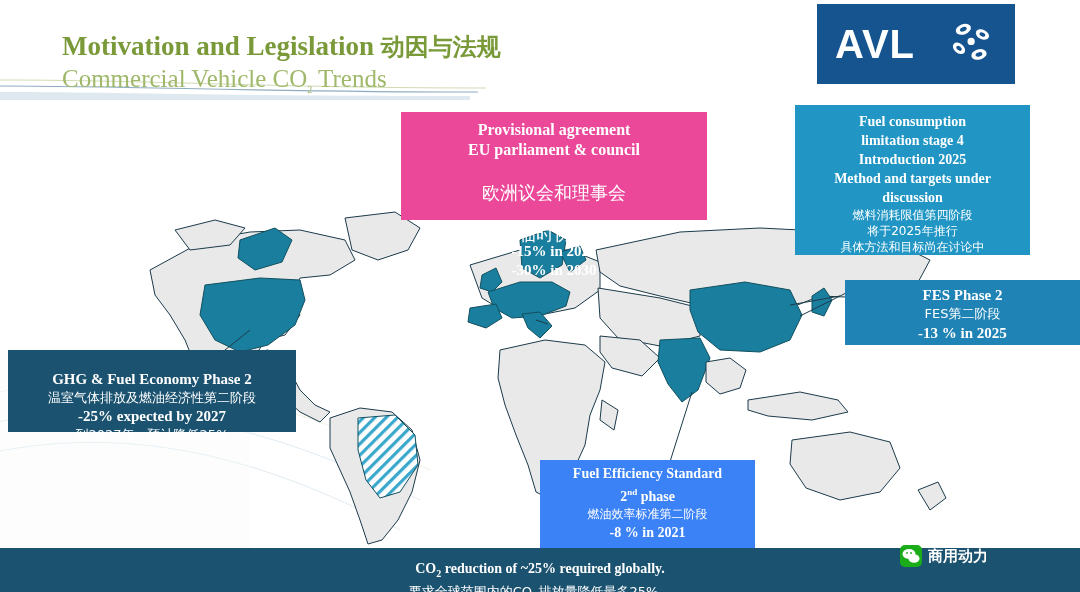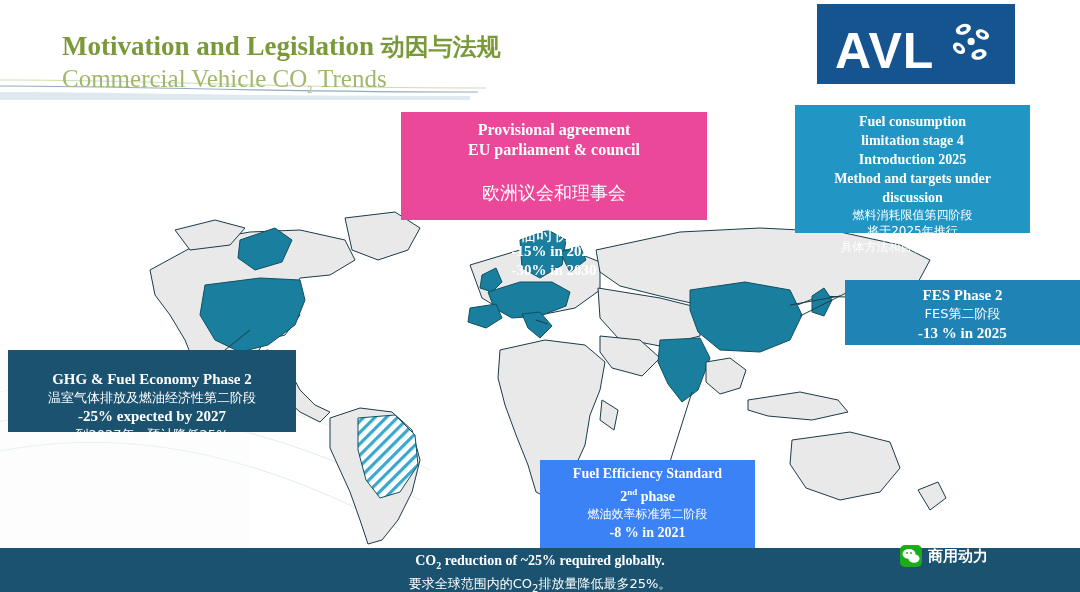--- a/index.html
+++ b/index.html
@@ -15,56 +15,56 @@
   .header{position:absolute;left:0;top:0;width:1080px;height:100px;}
   .title-block{position:absolute;left:62px;top:6px;margin-top:25px;}
   .title-line1{font-size:27px;font-weight:bold;color:#7a9a3a;letter-spacing:0px;white-space:nowrap;}
   .title-line1 .cn{color:#7a9a3a;font-family:"DejaVu Sans",sans-serif;font-size:24px;}
   .title-line2{font-size:25px;color:#9fb86a;margin-top:2px;white-space:nowrap;}
   .title-line3{font-size:22px;color:#9fb86a;margin-top:2px;white-space:nowrap;font-family:"DejaVu Sans",sans-serif;}
 
   .header-swoosh{position:absolute;left:0;top:0;width:520px;height:100px;}
 
   .avl-box{position:absolute;left:817px;top:4px;width:198px;height:80px;background:#16548f;}
-  .avl-text{position:absolute;left:18px;top:18px;color:#ffffff;font-size:50px;font-weight:bold;font-family:"Liberation Sans",sans-serif;letter-spacing:1px;}
+  .avl-text{position:absolute;left:18px;top:18px;color:#ffffff;font-size:40px;font-weight:bold;font-family:"Liberation Sans",sans-serif;letter-spacing:1px;}
   .avl-logo{position:absolute;right:16px;top:14px;width:54px;height:52px;}
 
   
   .mapwrap{position:absolute;left:0;top:100px;width:1080px;height:448px;background:#ffffff;}
   .mapsvg{position:absolute;left:0;top:0;}
 
   
   .box{position:absolute;color:#ffffff;text-align:center;font-family:"Liberation Serif",serif;}
   .box .en{font-weight:bold;}
   .box .cn{font-family:"DejaVu Sans",sans-serif;}
 
   .box-eu{left:401px;top:112px;width:306px;height:108px;background:#ec4899;padding-top:8px;box-sizing:border-box;}
   .box-eu .en{font-size:16px;line-height:20px;}
   .box-eu .cn{font-size:18px;line-height:17px;margin-top:24px;}
   .box-eu .num{font-size:15px;font-weight:bold;line-height:19px;}
 
-  .box-china{left:795px;top:105px;width:235px;height:128px;background:#2196c4;padding-top:7px;box-sizing:border-box;}
+  .box-china{left:795px;top:105px;width:235px;height:150px;background:#2196c4;padding-top:7px;box-sizing:border-box;}
   .box-china .en{font-size:14px;line-height:19px;}
   .box-china .cn{font-size:12px;line-height:16px;}
 
   .box-fes{left:845px;top:280px;width:235px;height:65px;background:#1f83b5;padding-top:5px;box-sizing:border-box;}
   .box-fes .en{font-size:15px;line-height:20px;}
   .box-fes .cn{font-size:13px;line-height:18px;}
 
   .box-ghg{left:8px;top:350px;width:288px;height:82px;background:#1b5270;padding-top:20px;box-sizing:border-box;}
   .box-ghg .en{font-size:15px;line-height:19px;}
   .box-ghg .cn{font-size:13px;line-height:18px;}
 
   .box-fuel{left:540px;top:460px;width:215px;height:104px;background:#3b82f6;padding-top:4px;box-sizing:border-box;}
   .box-fuel .en{font-size:14px;line-height:19px;}
   .box-fuel .cn{font-size:12px;line-height:17px;}
 
   
   .bottombar{position:absolute;left:0;top:548px;width:1080px;height:44px;background:#1b5270;color:#ffffff;text-align:center;}
-  .bottombar .en{font-size:14px;font-weight:bold;line-height:19px;padding-top:3px;}
+  .bottombar .en{font-size:14px;font-weight:bold;line-height:19px;padding-top:11px;}
   .bottombar .cn{font-size:13px;font-family:"DejaVu Sans",sans-serif;line-height:18px;}
 
   
   .wechat{position:absolute;left:900px;top:545px;display:flex;align-items:center;gap:6px;}
   .wechat-icon{width:22px;height:22px;border-radius:5px;background:#1aad19;position:relative;}
   .wechat-label{color:#ffffff;font-size:15px;font-family:"DejaVu Sans",sans-serif;font-weight:bold;}
 
   sup{font-size:9px;margin-top:12px;}
   sub{font-size:10px;}
 </style>

